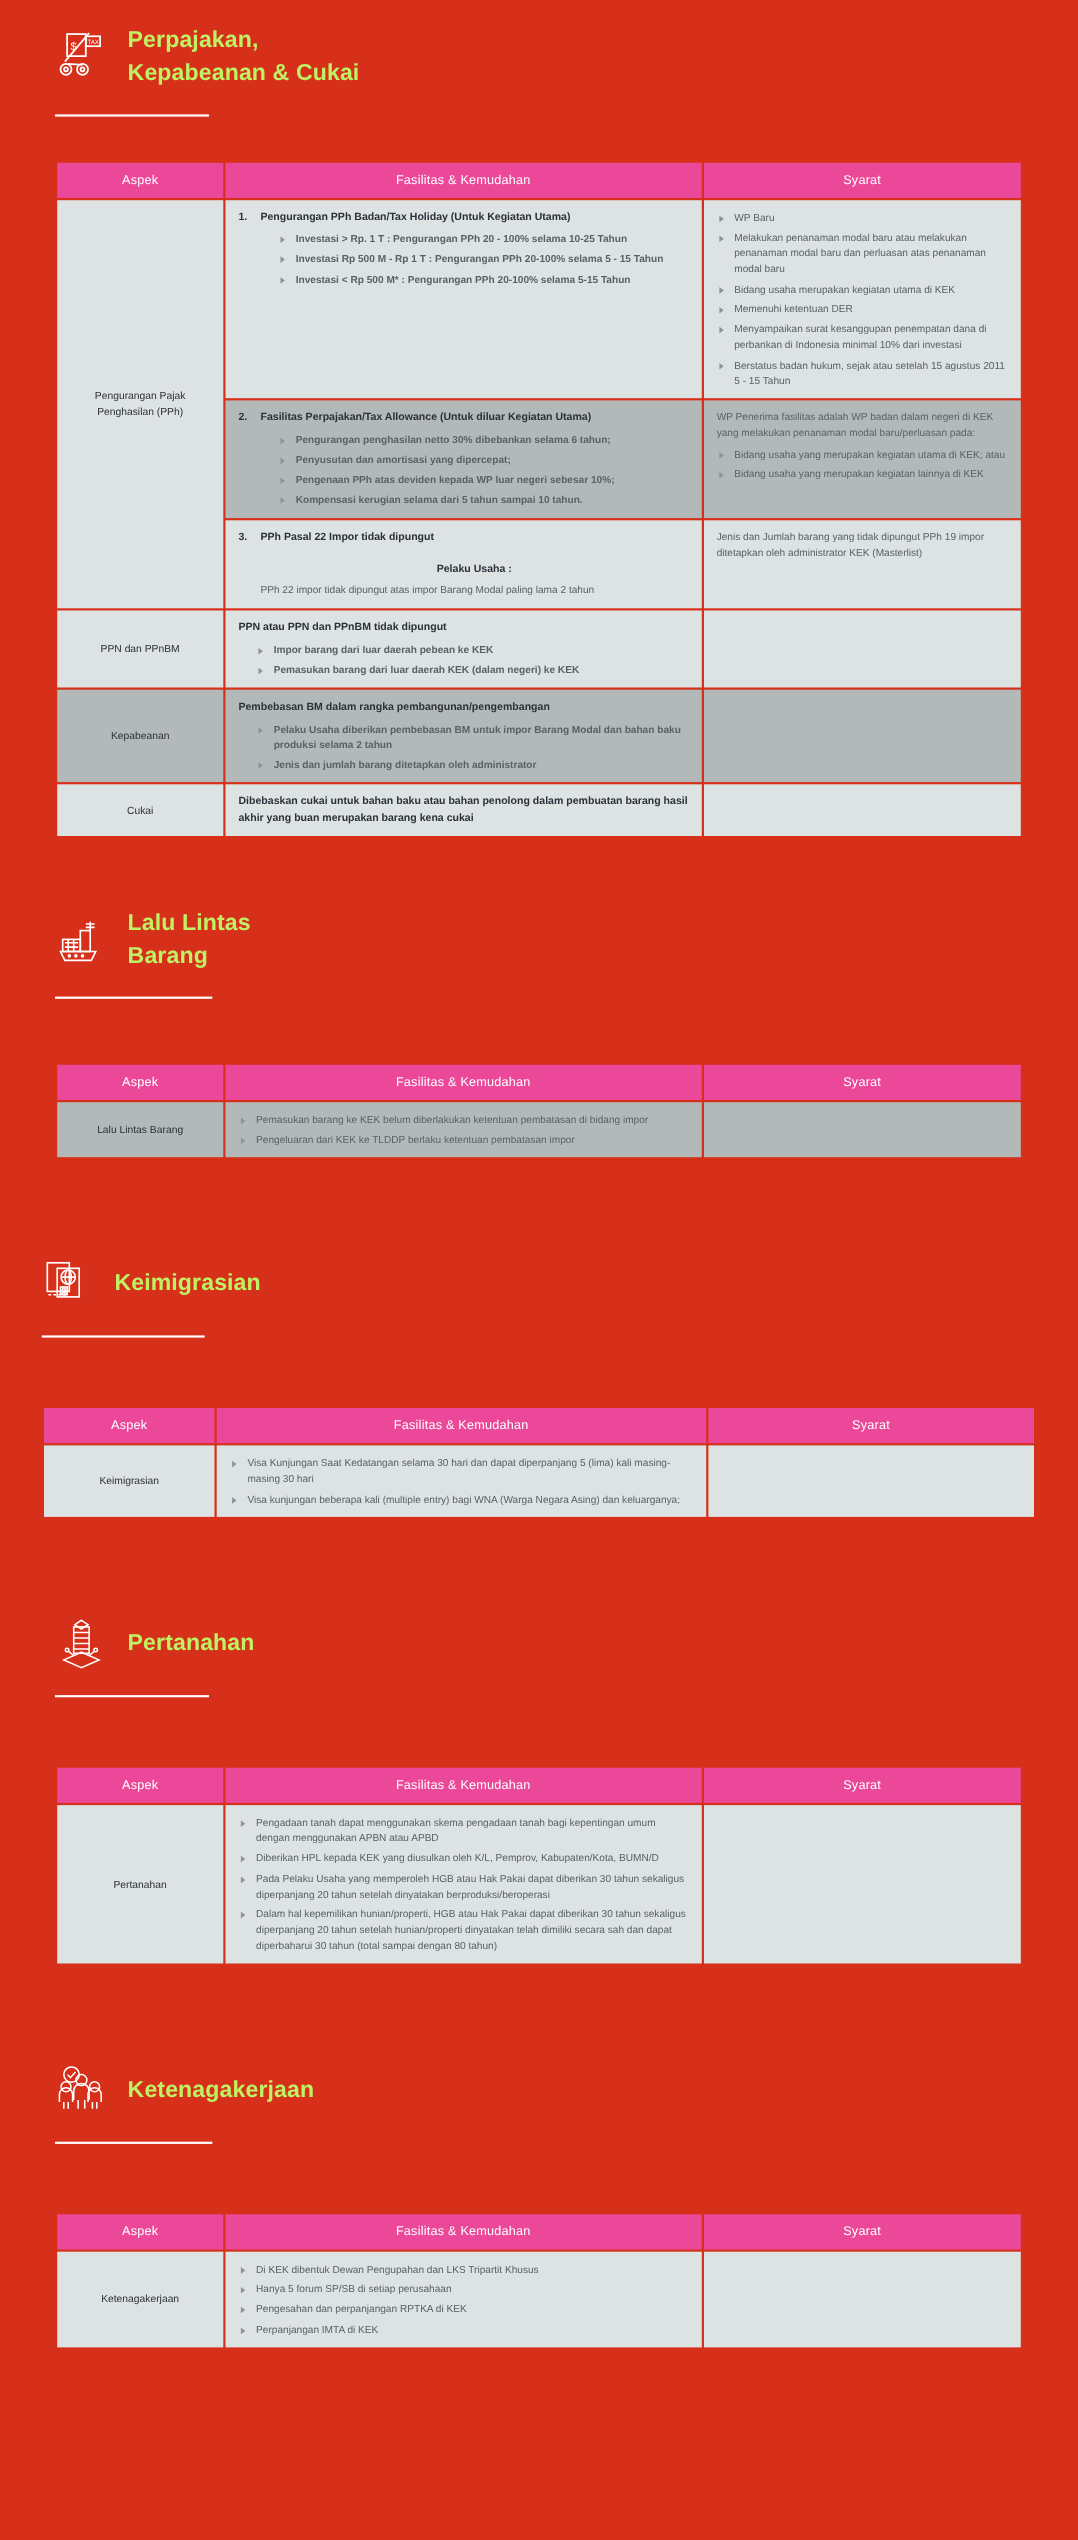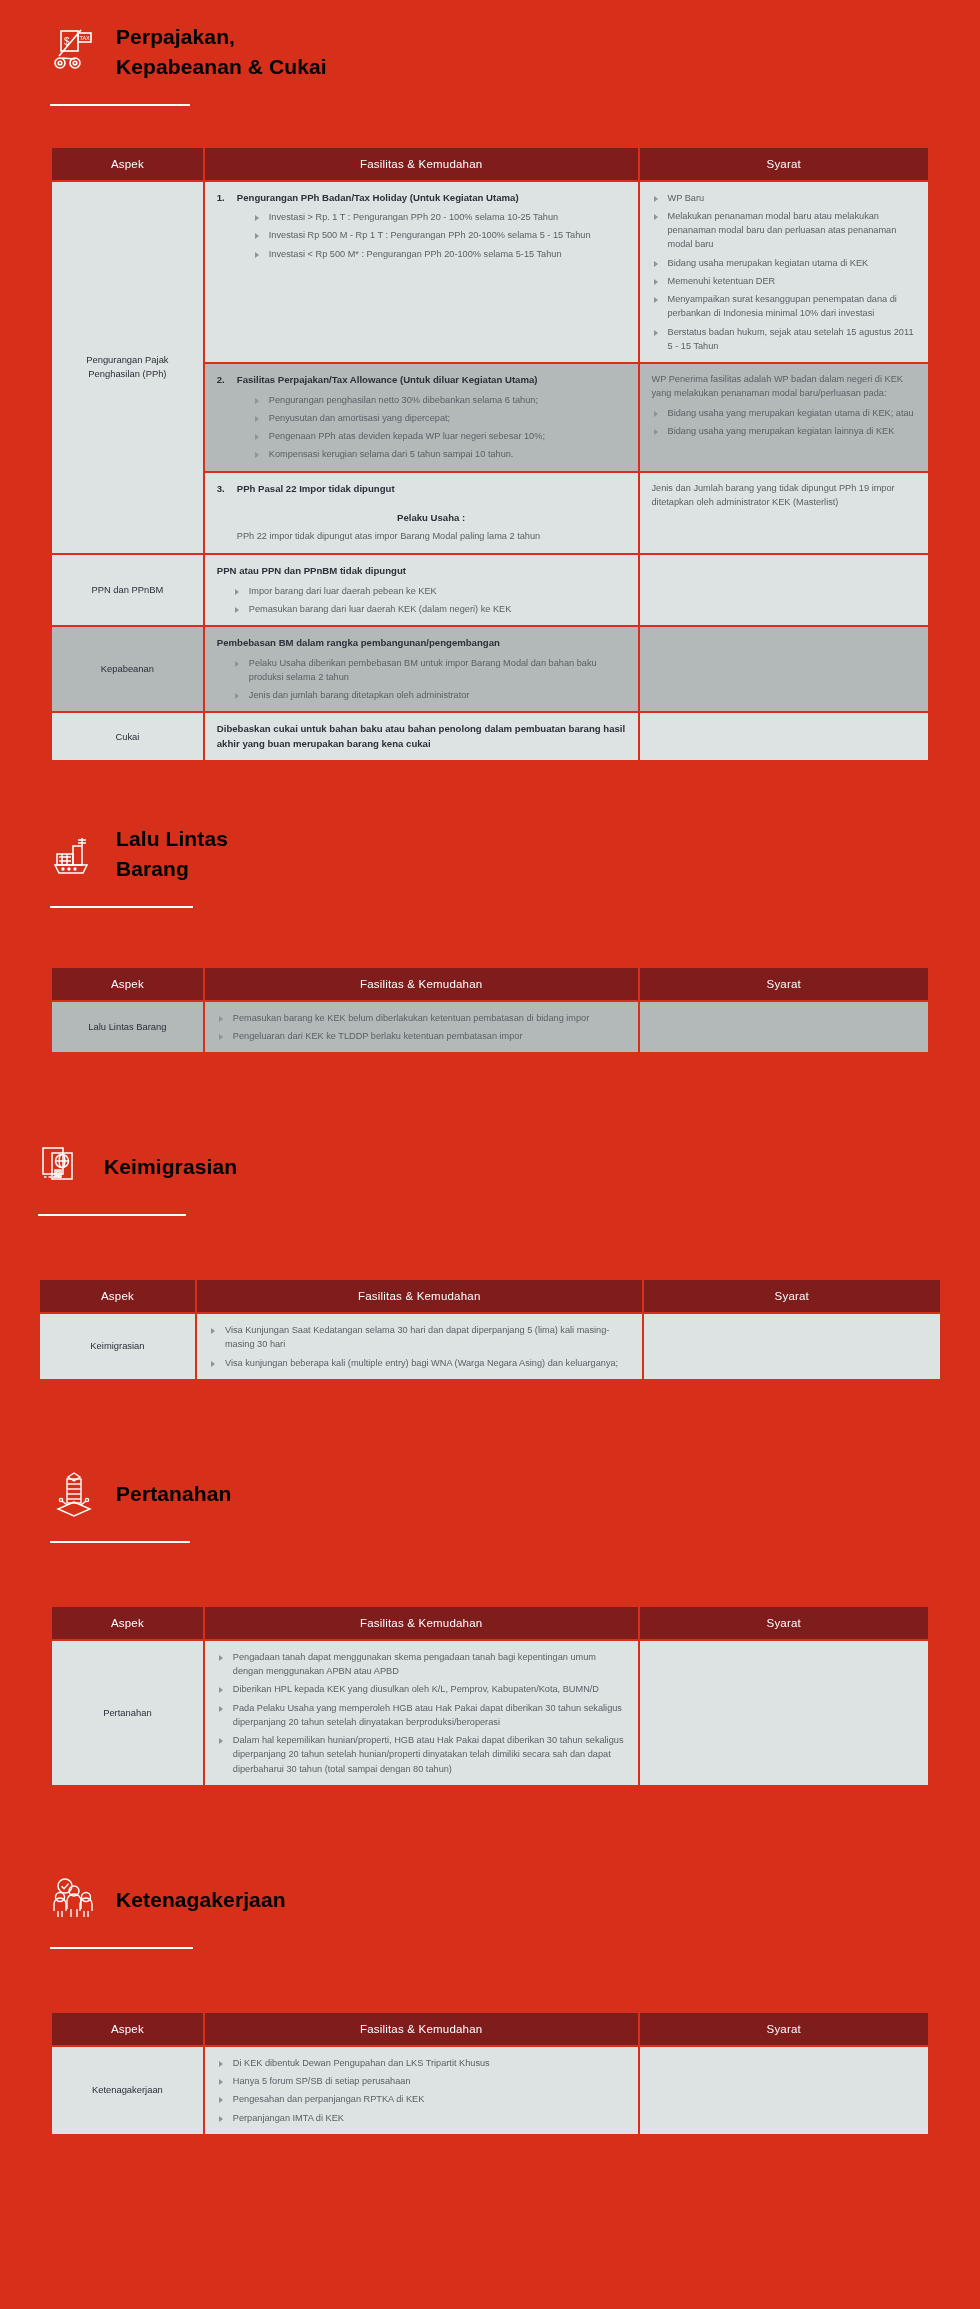--- a/index.html
+++ b/index.html
@@ -19,21 +19,21 @@
     gap: 18px;
     padding: 22px 0 0 50px;
   }
   .sec-icon {
     width: 48px; height: 50px;
     flex: 0 0 48px;
     display: flex; align-items: center; justify-content: center;
   }
   .sec-icon svg { display: block; }
   .sec-title {
-    color: #000000;
+    color: #bef264;
     font-size: 21px;
     font-weight: bold;
     line-height: 1.42;
     letter-spacing: .1px;
   }
   .sec-rule {
     height: 2px;
     background: #ffffff;
     width: 140px;
     margin: 22px 0 0 50px;
@@ -47,21 +47,21 @@
   
   .tbl-wrap { padding: 0 50px; }
   .tbl-wrap.wide { padding: 0 38px; }
   table.kek {
     width: 100%;
     border-collapse: separate;
     border-spacing: 2px;
     table-layout: fixed;
   }
   table.kek th {
-    background: #7f1d1d;
+    background: #ec4899;
     color: #ffffff;
     font-weight: normal;
     font-size: 11.5px;
     text-align: center;
     padding: 10px 4px;
     letter-spacing: .2px;
   }
   table.kek td {
     background: #dde2e2;
     vertical-align: top;
@@ -114,21 +114,21 @@
     position: relative;
     padding-left: 20px;
   }
   .numlabel {
     position: absolute;
     left: 0; top: 0;
     font-weight: bold;
     color: #2b3039;
     font-size: 9.6px;
   }
-  ul.arrows.ind { margin-left: 16px; }
+  ul.arrows.ind { margin-left: 16px; font-weight: bold; }
   .spacer-md { height: 40px; }
   .spacer-lg { height: 66px; }
   .gap-after-rule { height: 40px; }
 </style>
 </head>
 <body>
 
 <div class="page">
 
   <div class="section">

